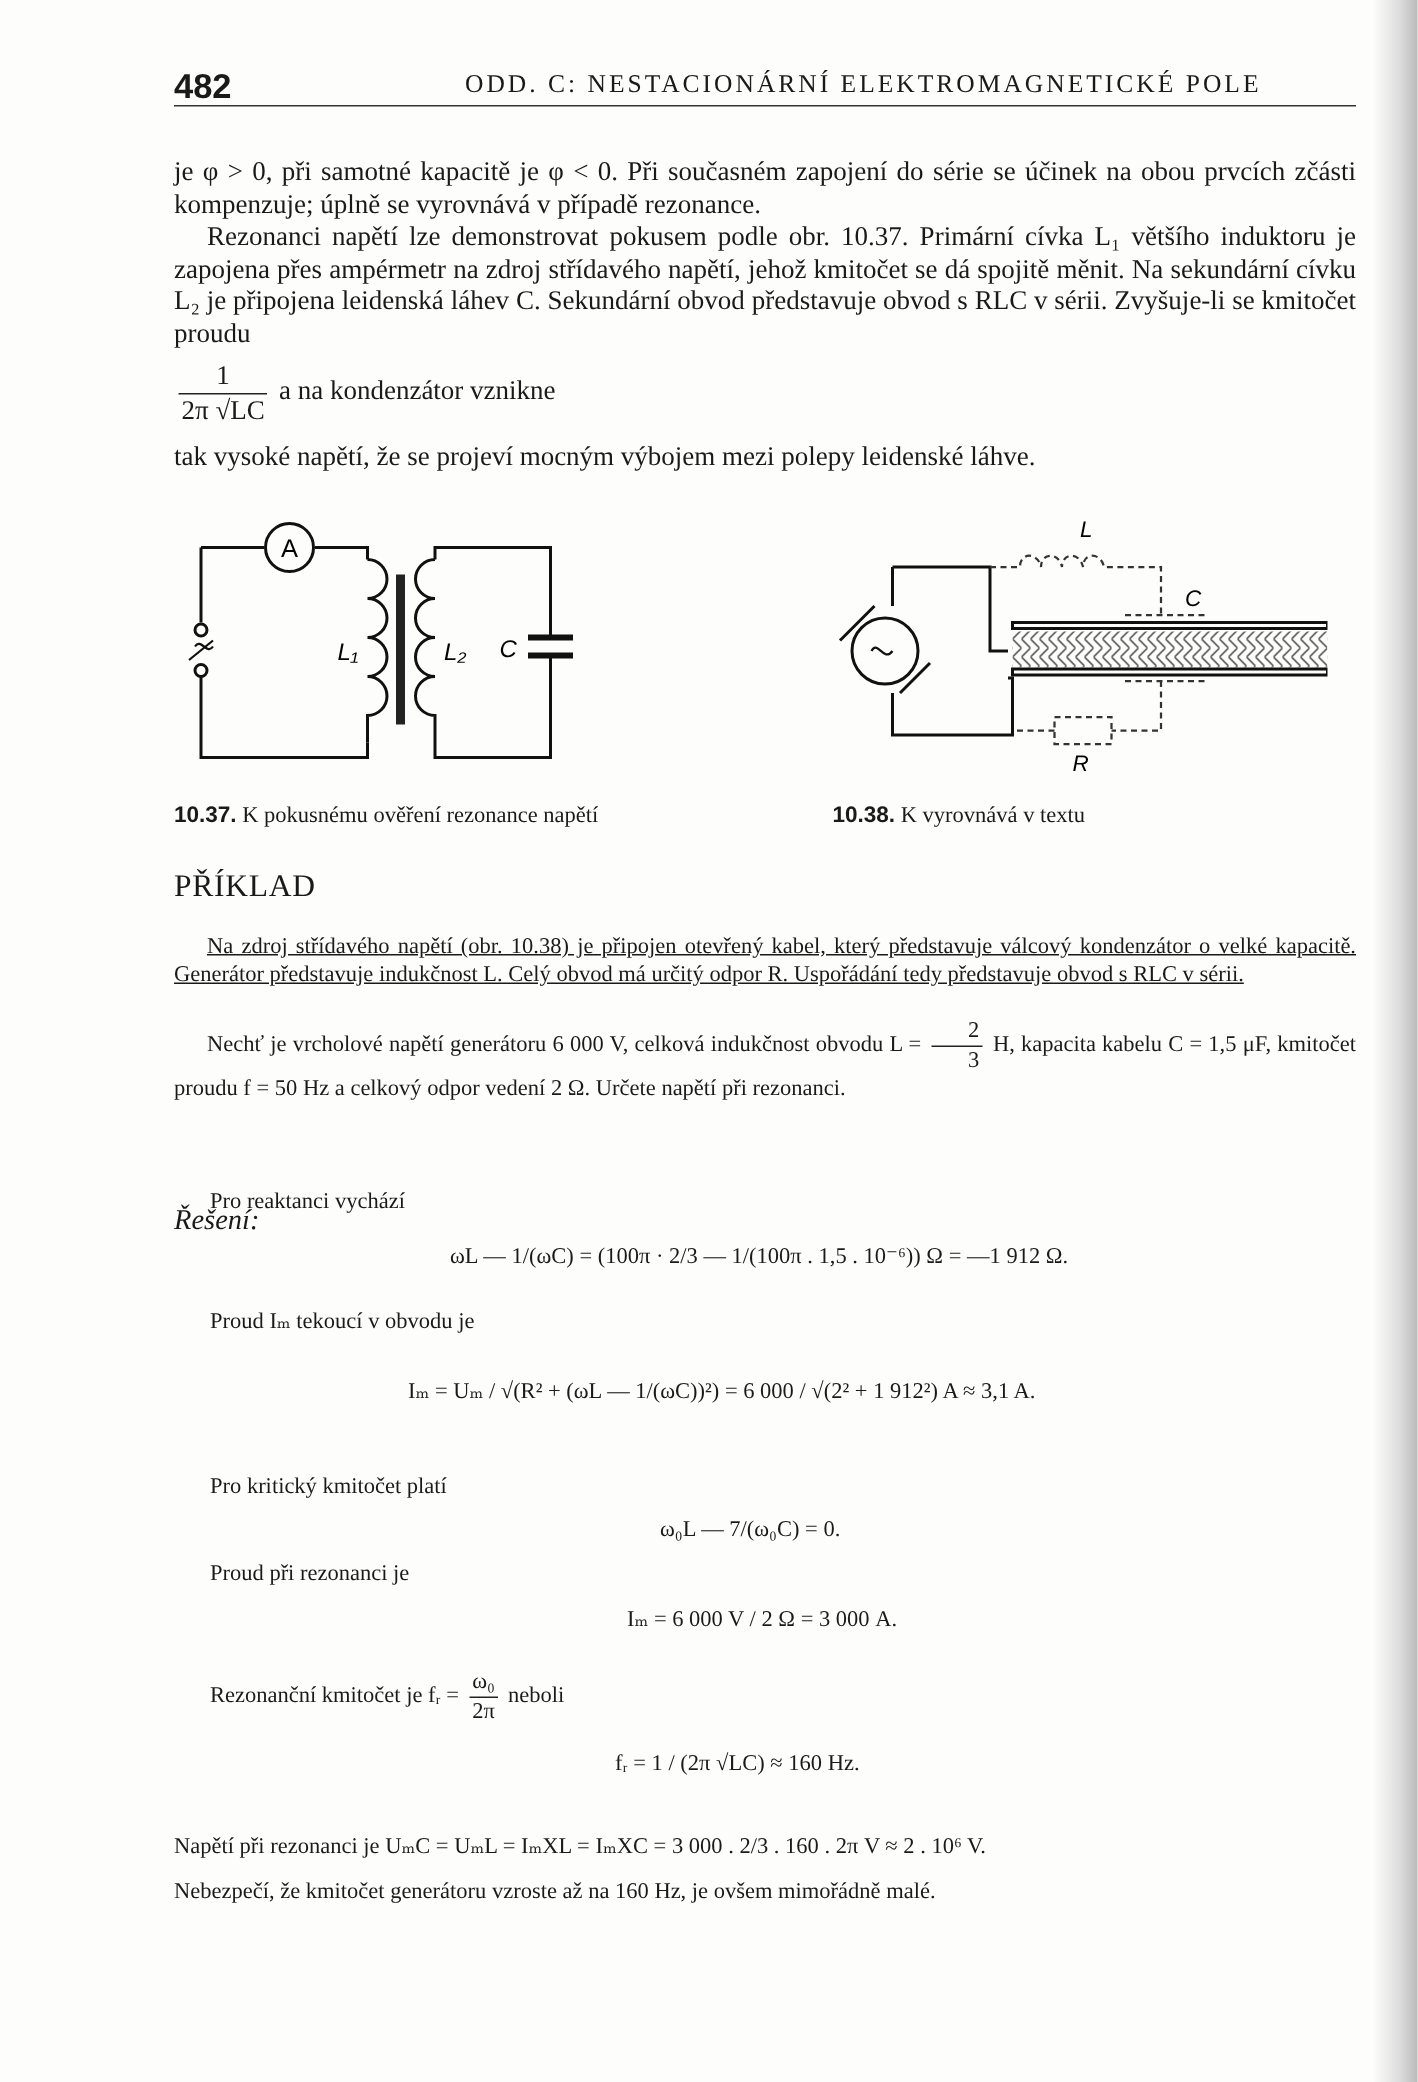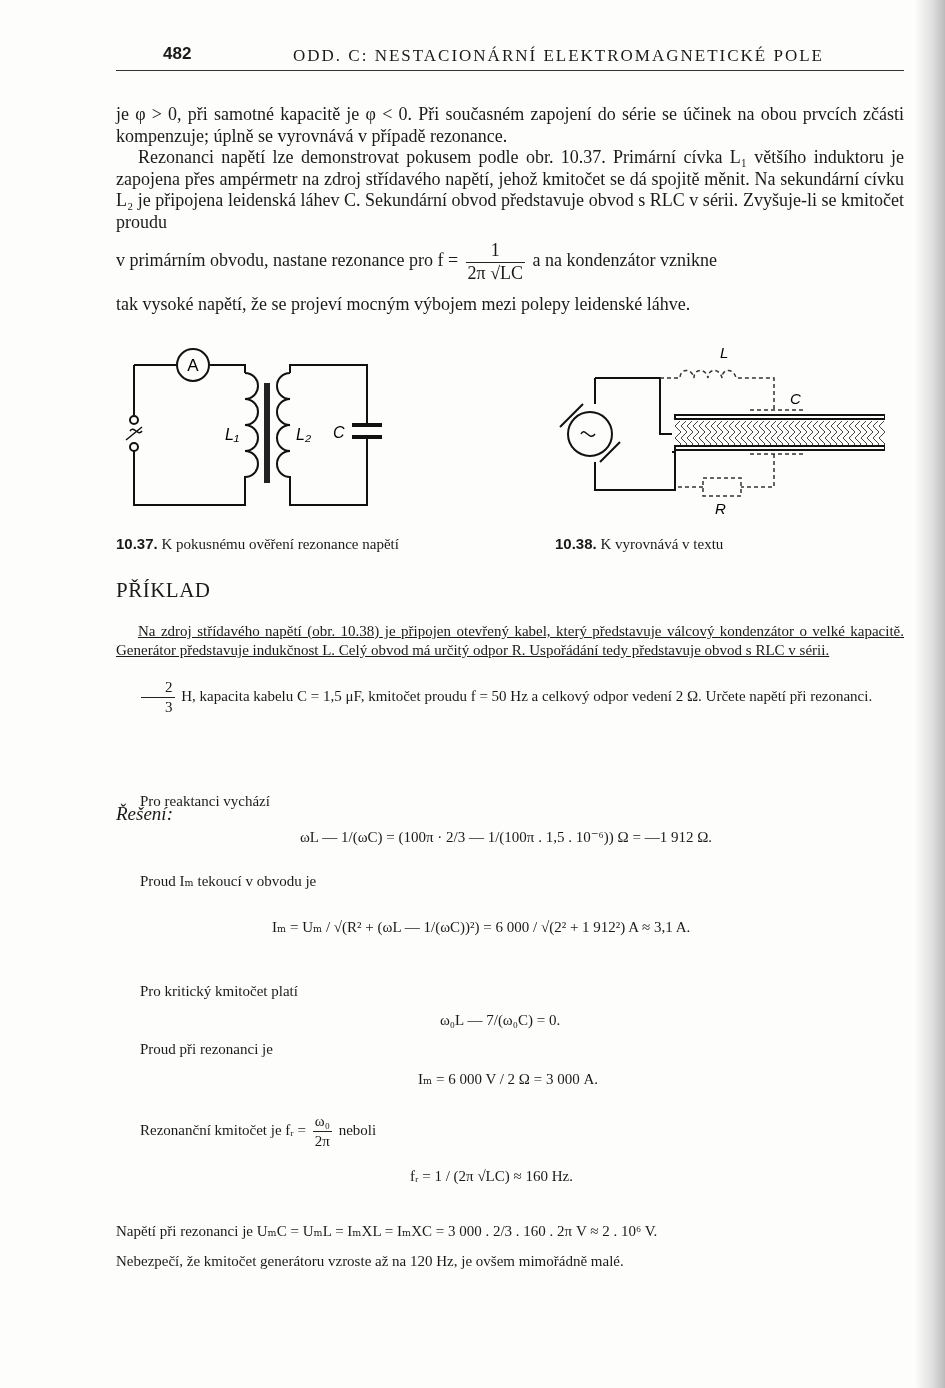--- a/index.html
+++ b/index.html
@@ -1,22 +1,22 @@
 <!DOCTYPE html>
 <html><head>
 <meta charset="utf-8">
 <style>
   html,body{margin:0;padding:0;}
   body{width:945px;height:1388px;position:relative;background:#fdfdfb;overflow:hidden;
        font-family:"Liberation Serif","DejaVu Serif",serif;color:#1a1a1a;}
   .edge{position:absolute;right:0;top:0;width:30px;height:1388px;
         background:linear-gradient(to right,#fdfdfb 0%,#ddd 60%,#bbb 100%);}
   .abs{position:absolute;}
-  .pagenum{left:116px;top:44px;font-family:"Liberation Sans",sans-serif;font-weight:bold;font-size:17px;margin-left:47px;}
-  .runhead{left:293px;top:46px;font-size:17px;letter-spacing:2px;}
+  .pagenum{left:116px;top:44px;font-family:"Liberation Sans",sans-serif;font-weight:bold;font-size:23px;}
+  .runhead{left:310px;top:46px;font-size:17px;letter-spacing:2px;}
   .rule{left:116px;top:70px;width:788px;height:1px;background:#333;}
   .para{left:116px;width:788px;font-size:18px;line-height:21.5px;text-align:justify;}
   .para p{margin:0;}
   .indent{text-indent:22px;}
   .small{font-size:15px;line-height:19px;}
   .frac{display:inline-block;vertical-align:middle;text-align:center;margin:0 3px;}
   .frac span{display:block;padding:0 2px;}
   .frac .num{border-bottom:1px solid #222;}
   .caption{font-size:15px;}
   .caption b{font-family:"Liberation Sans",sans-serif;}
@@ -32,21 +32,20 @@
 <div class="abs runhead">ODD. C: NESTACIONÁRNÍ ELEKTROMAGNETICKÉ POLE</div>
 <div class="abs rule"></div>
 
 <div class="abs para" style="top:104px;">
   <p>je φ &gt; 0, při samotné kapacitě je φ &lt; 0. Při současném zapojení do série se účinek na obou prvcích zčásti kompenzuje; úplně se vyrovnává v případě rezonance.</p>
 </div>
 <div class="abs para indent" style="top:147px;">
   <p>Rezonanci napětí lze demonstrovat pokusem podle obr. 10.37. Primární cívka L₁ většího induktoru je zapojena přes ampérmetr na zdroj střídavého napětí, jehož kmitočet se dá spojitě měnit. Na sekundární cívku L₂ je připojena leidenská láhev C. Sekundární obvod představuje obvod s RLC v sérii. Zvyšuje-li se kmitočet proudu</p>
 </div>
 <div class="abs para" style="top:240px;">
-  <span>v primárním obvodu, nastane rezonance pro f =</span>
   <span class="frac">
     <span class="num">1</span>
     <span>2π √LC</span>
   </span>
   <span>a na kondenzátor vznikne</span>
 </div>
 <div class="abs para" style="top:294px;">
   <p>tak vysoké napětí, že se projeví mocným výbojem mezi polepy leidenské láhve.</p>
 </div>
 
@@ -101,20 +100,21 @@
   <b>10.38.</b>
   <span>K vyrovnává v textu</span>
 </div>
 
 <div class="abs heading">PŘÍKLAD</div>
 
 <div class="abs para small indent" style="top:622px;text-decoration:underline;">
   <p>Na zdroj střídavého napětí (obr. 10.38) je připojen otevřený kabel, který představuje válcový kondenzátor o velké kapacitě. Generátor představuje indukčnost L. Celý obvod má určitý odpor R. Uspořádání tedy představuje obvod s RLC v sérii.</p>
 </div>
 <div class="abs para small indent" style="top:678px;">
+  <span>Nechť je vrcholové napětí generátoru 6 000 V, celková indukčnost obvodu L =</span>
   <span class="frac">
     <span class="num">2</span>
     <span>3</span>
   </span>
   <span>H, kapacita kabelu C = 1,5 μF, kmitočet proudu f = 50 Hz a celkový odpor vedení 2 Ω. Určete napětí při rezonanci.</span>
 </div>
 
 <div class="abs small" style="left:116px;top:804px;font-style:italic;font-weight:normal;font-size:19px;">Řešení:</div>
 
 <div class="abs small" style="left:140px;top:792px;font-size:15px;">Pro reaktanci vychází</div>
@@ -133,13 +133,13 @@
   <span>Rezonanční kmitočet je fᵣ =</span>
   <span class="frac">
     <span class="num">ω₀</span>
     <span>2π</span>
   </span>
   <span>neboli</span>
 </div>
 <div class="eq" style="left:410px;top:1168px;">fᵣ = 1 / (2π √LC) ≈ 160 Hz.</div>
 
 <div class="abs small" style="left:116px;top:1222px;font-size:15px;width:788px;">Napětí při rezonanci je UₘC = UₘL = IₘXL = IₘXC = 3 000 . 2/3 . 160 . 2π V ≈ 2 . 10⁶ V.</div>
-<div class="abs small" style="left:116px;top:1252px;font-size:15px;width:788px;">Nebezpečí, že kmitočet generátoru vzroste až na 120 Hz, je ovšem mimořádně malé.</div>
+<div class="abs small" style="left:116px;top:1252px;font-size:15px;width:788px;">Nebezpečí, že kmitočet generátoru vzroste až na 160 Hz, je ovšem mimořádně malé.</div>
 
 </body></html>

